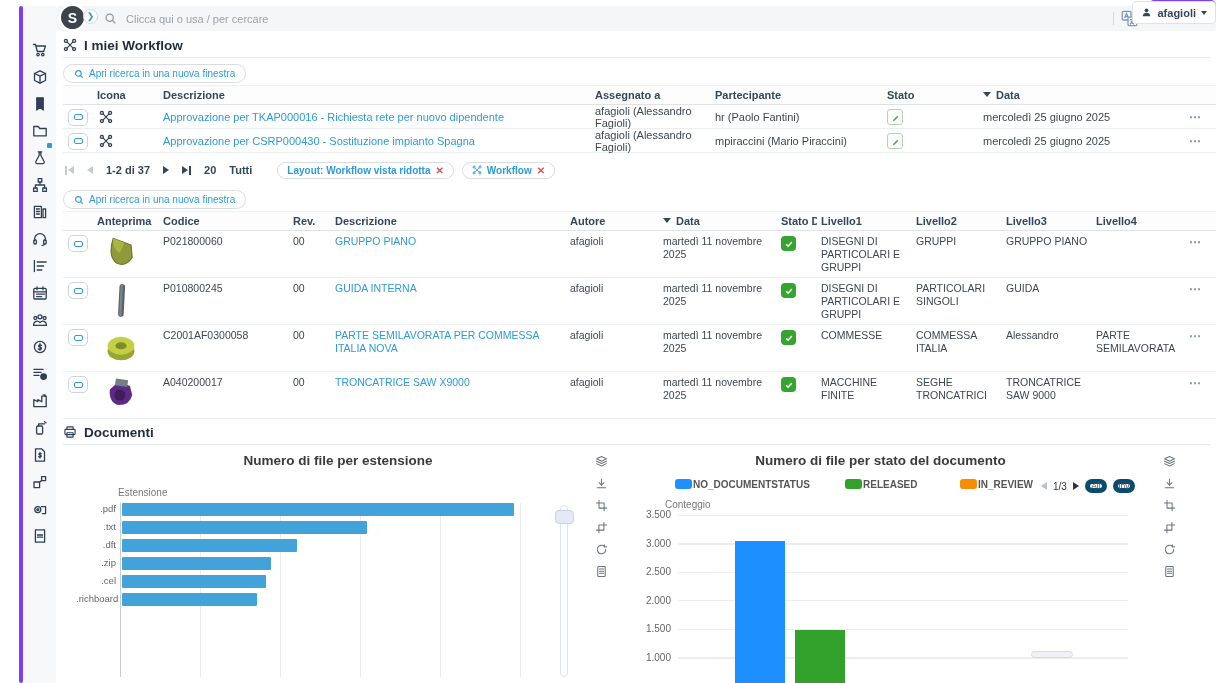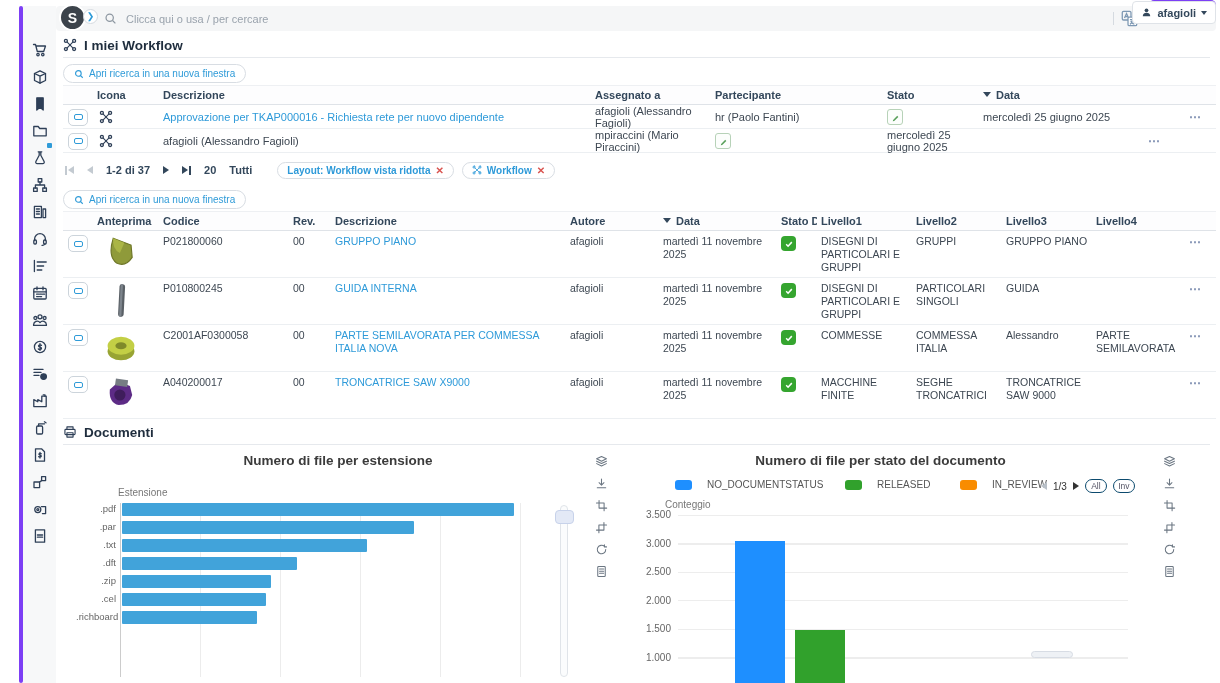--- a/index.html
+++ b/index.html
@@ -89,24 +89,24 @@
   .hlabel{width:46px;text-align:right;padding-right:6px;font-size:9.5px;color:#666;white-space:nowrap;}
   .hbar{height:13px;border-radius:1px;}
   .vslider{position:absolute;left:492px;top:58px;width:8px;height:172px;border:1px solid #e0e4e9;border-radius:4px;background:#fbfcfd;}
   .vslider .handle{position:absolute;left:-6px;top:4px;width:19px;height:14px;background:#e3e9f6;border:1px solid #c7d2ea;border-radius:4px;cursor:grab;}
   .toolbox{position:absolute;top:8px;display:flex;flex-direction:column;gap:9px;color:#6b7682;}
   .toolbox svg{width:13px;height:13px;cursor:pointer;}
   .tool-left{left:532px;}
   .tool-right{left:1100px;}
   .chart-right{left:560px;width:515px;}
   .legend{position:absolute;top:32px;left:0;right:0;height:16px;font-size:10px;color:#555;}
-  .leg-item{position:absolute;display:flex;align-items:flex-end;gap:15px;cursor:pointer;}
+  .leg-item{position:absolute;display:flex;align-items:flex-start;gap:1px;cursor:pointer;font-weight:bold;}
   .leg-sw{width:17px;height:10px;border-radius:3px;}
   .leg-pager{position:absolute;display:flex;align-items:center;gap:6px;font-size:10px;color:#333;}
-  .leg-pill{width:22px;height:14px;border:1px solid #0c4a6e;border-radius:8px;font-size:8.5px;color:#556;
+  .leg-pill{width:22px;height:14px;border:5px solid #0c4a6e;border-radius:8px;font-size:8.5px;color:#556;
     display:flex;align-items:center;justify-content:center;cursor:pointer;}
   .plot{position:absolute;left:55px;top:64px;width:450px;height:176px;
     background-image:repeating-linear-gradient(to bottom,#ededed 0 1px,transparent 1px 28.5px);background-position:0 4px;}
   .ytick{position:absolute;width:44px;text-align:right;font-size:10px;color:#666;left:4px;}
   .vbar{position:absolute;bottom:-10px;width:50px;}
   .hslider{position:absolute;left:408px;top:204px;width:42px;height:7px;background:#eef1f5;border:1px solid #d7dce4;border-radius:4px;}
 </style>
 </head>
 <body>
 
@@ -377,20 +377,21 @@
         <i style="display:flex">
           <svg viewBox="0 0 16 16" fill="none" stroke="currentColor" stroke-width="1.3" stroke-linecap="round" stroke-linejoin="round" width="16" height="16">
             <rect x="1.6" y="1.6" width="3.4" height="3.4" rx="1.7" stroke-width="1.5"></rect>
             <rect x="11" y="1.6" width="3.4" height="3.4" rx="1.7" stroke-width="1.5"></rect>
             <rect x="1.6" y="11" width="3.4" height="3.4" rx="1.7" stroke-width="1.5"></rect>
             <rect x="11" y="11" width="3.4" height="3.4" rx="1.7" stroke-width="1.5"></rect>
             <path d="M4.8 4.8l6.4 6.4M11.2 4.8L4.8 11.2"></path>
           </svg>
         </i>
       </div>
+    <div class="cell link">Approvazione per CSRP000430 - Sostituzione impianto Spagna</div>
     <div class="cell">afagioli (Alessandro Fagioli)</div>
     <div class="cell">mpiraccini (Mario Piraccini)</div>
     <div class="cell">
         <span class="pencil-badge">
           <svg viewBox="0 0 16 16" fill="currentColor">
             <path d="M4.5 11.5l6-6 1.6 1.6-6 6-2 .4z"></path>
           </svg>
         </span>
       </div>
     <div class="cell">mercoledì 25 giugno 2025</div>
@@ -602,24 +603,20 @@
   <div class="charts">
 
     <div class="chart-card chart-left">
       <div class="c-title">Numero di file per estensione</div>
       <div class="axis-name" style="left:50px;top:40px">Estensione</div>
       <div class="hgrid"></div>
       <div class="hrows" id="hbars">
           <div class="hrow">
             <span class="hlabel">.pdf</span>
             <div class="hbar" style="width: 392px; background: rgb(65, 163, 218);"></div>
-          </div>
-          <div class="hrow">
-            <span class="hlabel">.par</span>
-            <div class="hbar" style="width: 292px; background: rgb(65, 163, 218);"></div>
           </div>
           <div class="hrow">
             <span class="hlabel">.txt</span>
             <div class="hbar" style="width: 245px; background: rgb(65, 163, 218);"></div>
           </div>
           <div class="hrow">
             <span class="hlabel">.dft</span>
             <div class="hbar" style="width: 175px; background: rgb(65, 163, 218);"></div>
           </div>
           <div class="hrow">

